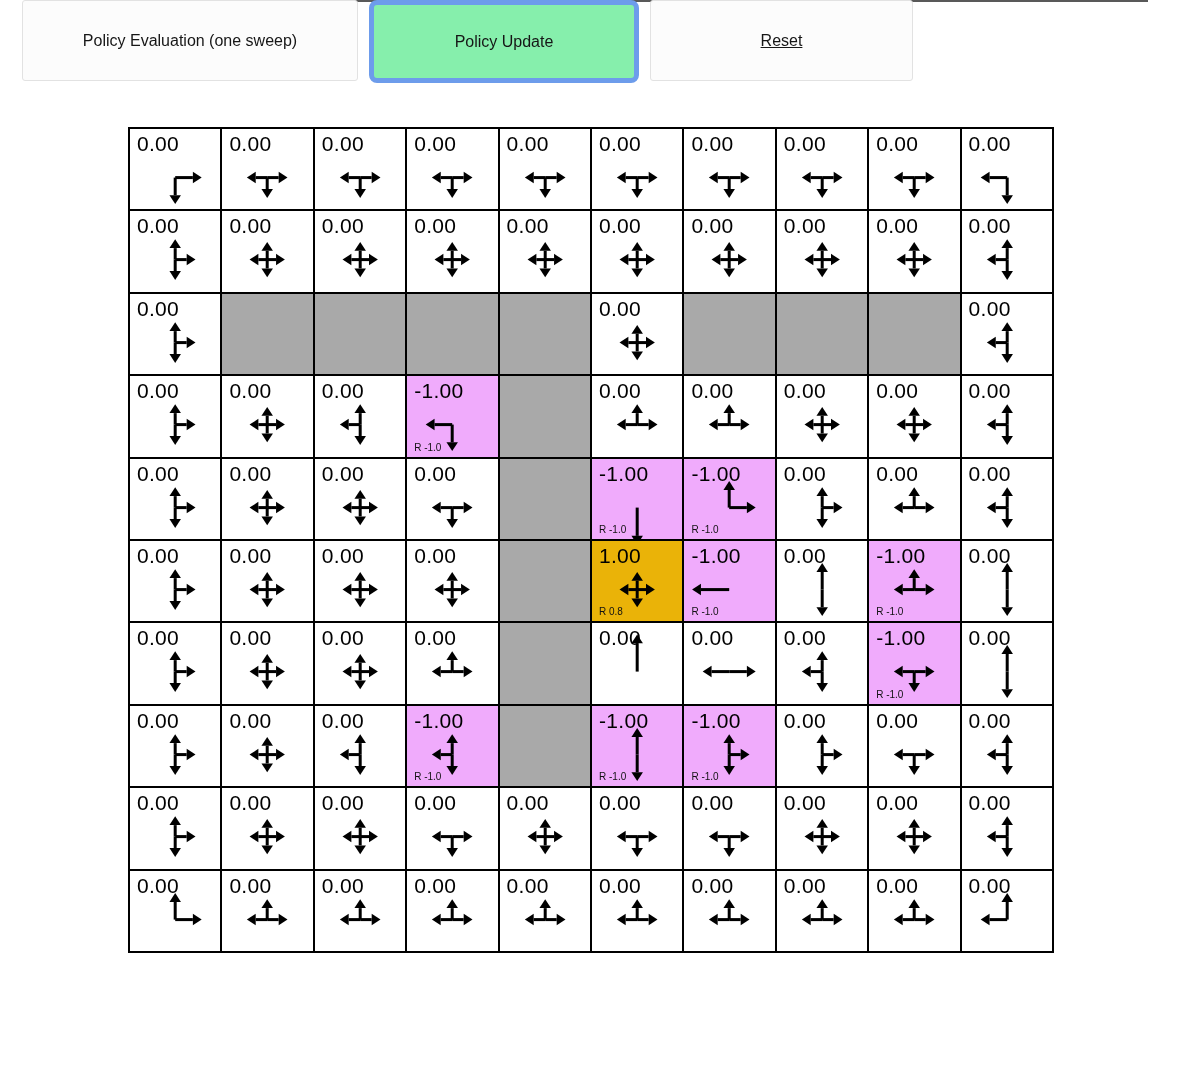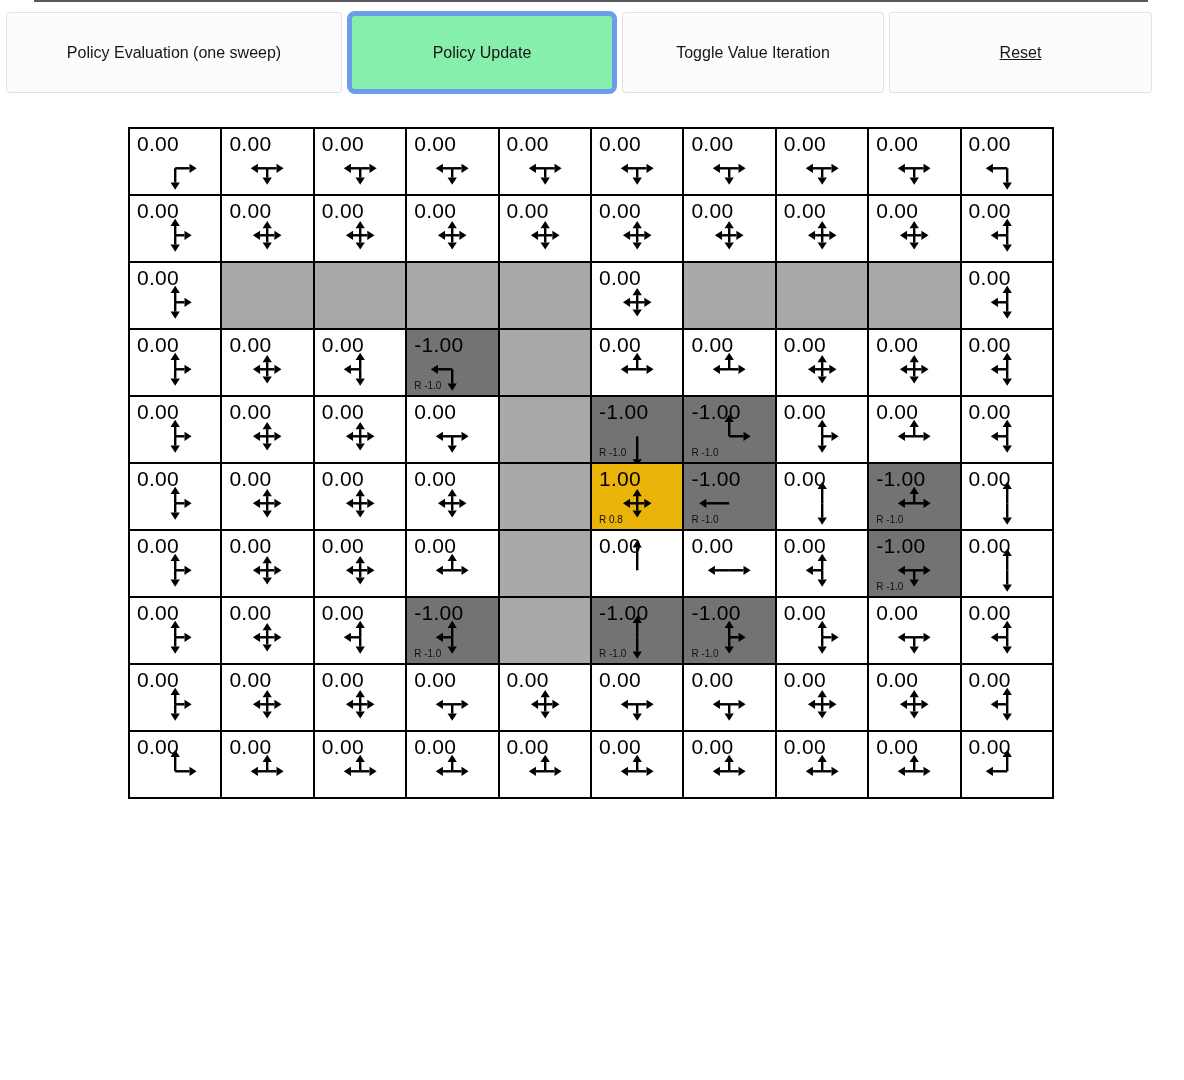--- a/index.html
+++ b/index.html
@@ -10,22 +10,22 @@
     font-family: "Liberation Sans", sans-serif;
     position: relative;
     overflow: hidden;
   }
   .top-edge {
     position: absolute; top: 0; left: 34px; width: 1114px; height: 2px;
     background: #3c3c3c; opacity: .85;
   }
   .toolbar {
     position: absolute; top: 0; left: 0; right: 0;
-    display: flex; align-items: center; gap: 5px;
-    padding: 0 6px; height: 105px;
+    display: flex; gap: 11px;
+    padding: 0 22px; height: 105px;
   }
   .tb {
     height: 81px;
     background: #fcfcfc;
     border: 1px solid #e2e2e2;
     border-radius: 3px;
     font-family: inherit;
     font-size: 16px;
     color: #161616;
     cursor: pointer;
@@ -36,36 +36,36 @@
   .tb-3 { flex: 0 0 262px; }
   .tb-4 { flex: 0 0 263px; text-decoration: underline; }
   .tb.active {
     height: 83px;
     background: #86efac;
     border: 5px solid #6d9ceb;
     border-radius: 8px;
   }
   .grid {
     position: absolute; left: 128px; top: 127px;
-    width: 926px; height: 672px;
+    width: 926px; height: 826px;
     display: grid;
     grid-template-columns: repeat(10, 1fr);
     grid-template-rows: repeat(10, 1fr);
     border: 1px solid #000;
     background: #fff;
   }
   .cell {
     position: relative;
     border: 1px solid #000;
     background: #ffffff;
     overflow: hidden;
     cursor: pointer;
   }
   .cell.w { background: #a9a9a9; }
-  .cell.n { background: #737373; }
+  .cell.n { background: #f0abfc; }
   .cell.p { background: #eab308; }
   .val {
     position: absolute; top: 3px; left: 7px;
     font-size: 21px; line-height: 1.1; color: #000;
     letter-spacing: .3px;
   }
   .rew {
     position: absolute; bottom: 4px; left: 7px;
     font-size: 10px; color: #111;
   }
@@ -76,21 +76,20 @@
   }
 </style>
 </head>
 <body>
 
 <div class="top-edge"></div>
 
 <div class="toolbar">
   <button class="tb tb-1">Policy Evaluation (one sweep)</button>
   <button class="tb tb-2 active">Policy Update</button>
-  <button class="tb tb-3">Toggle Value Iteration</button>
   <button class="tb tb-4">Reset</button>
 </div>
 
 <div class="grid" id="grid">
     <div class="cell">
       <span class="val">0.00</span>
       <svg viewBox="0 0 91 91" class="arr">
         <line x1="45.5" y1="55" x2="65.5" y2="55" stroke="#000" stroke-width="3.4"></line>
         <polygon points="65.5,61.5 65.5,48.5 75.5,55" fill="#000"></polygon>
         <line x1="45.5" y1="55" x2="45.5" y2="75" stroke="#000" stroke-width="3.4"></line>

